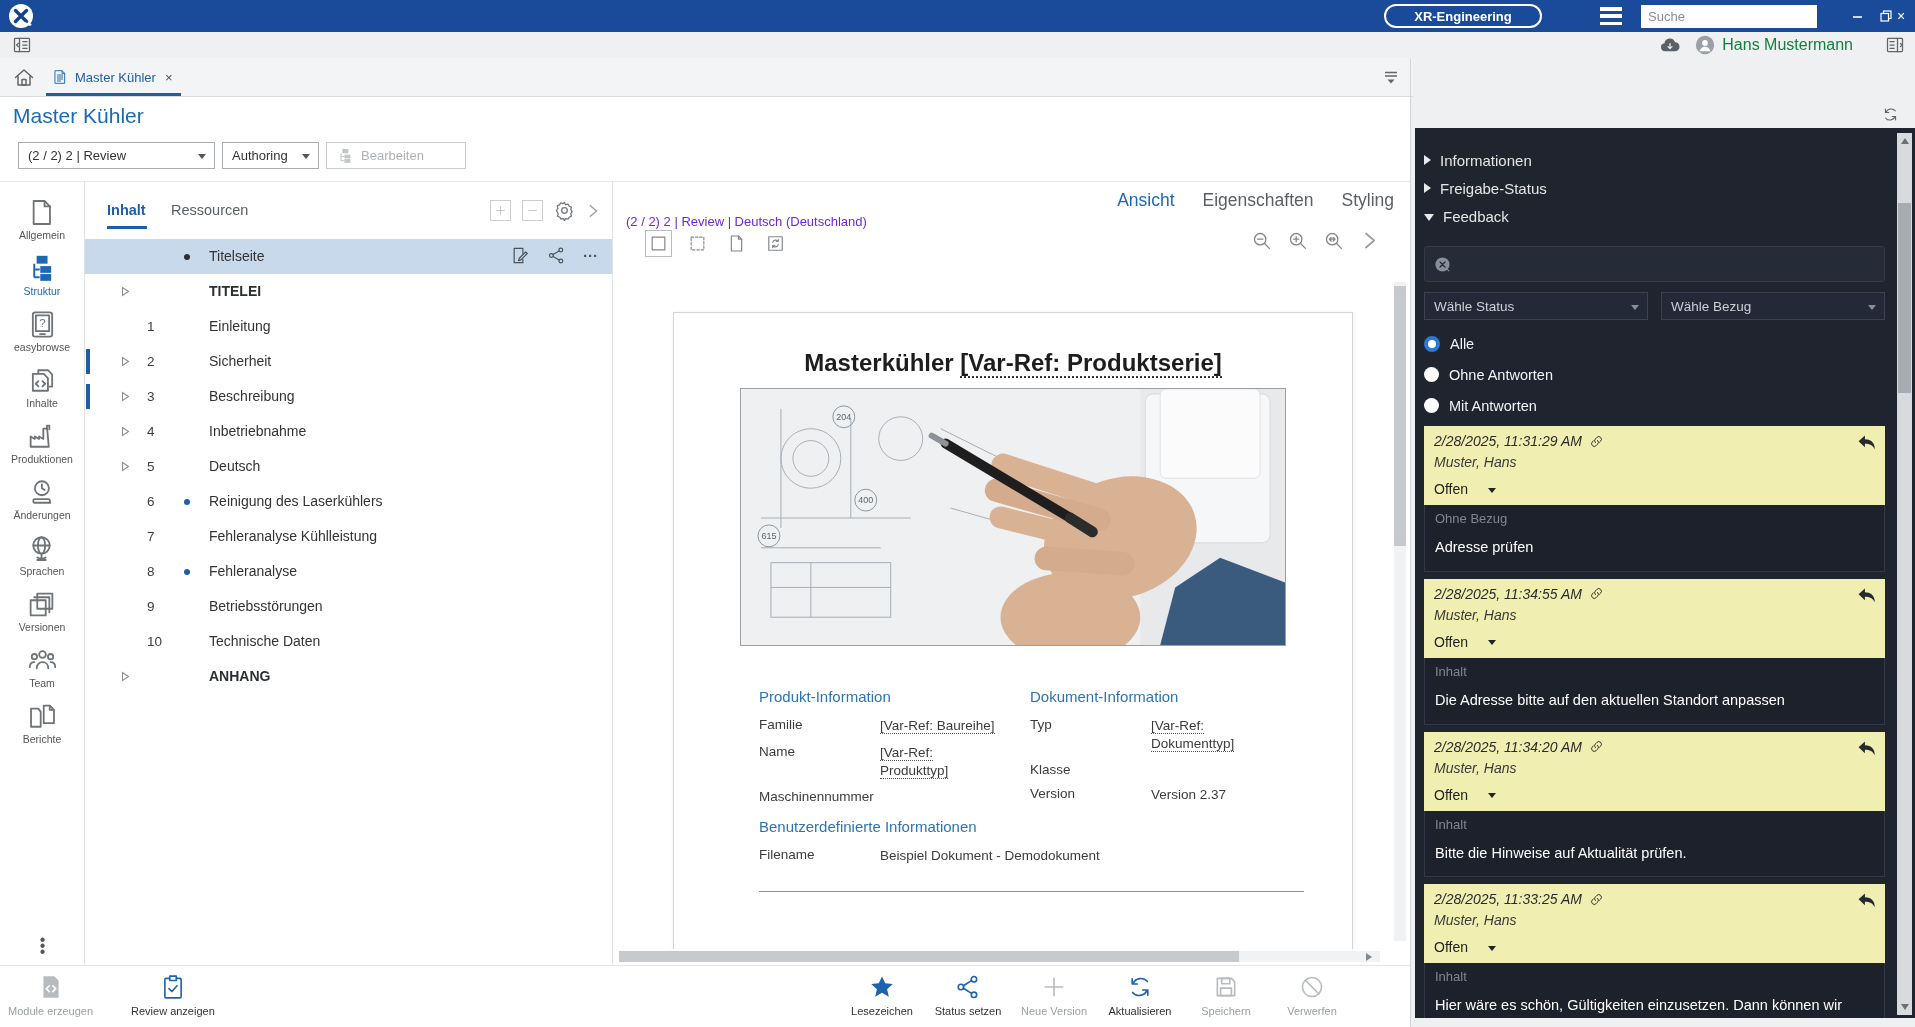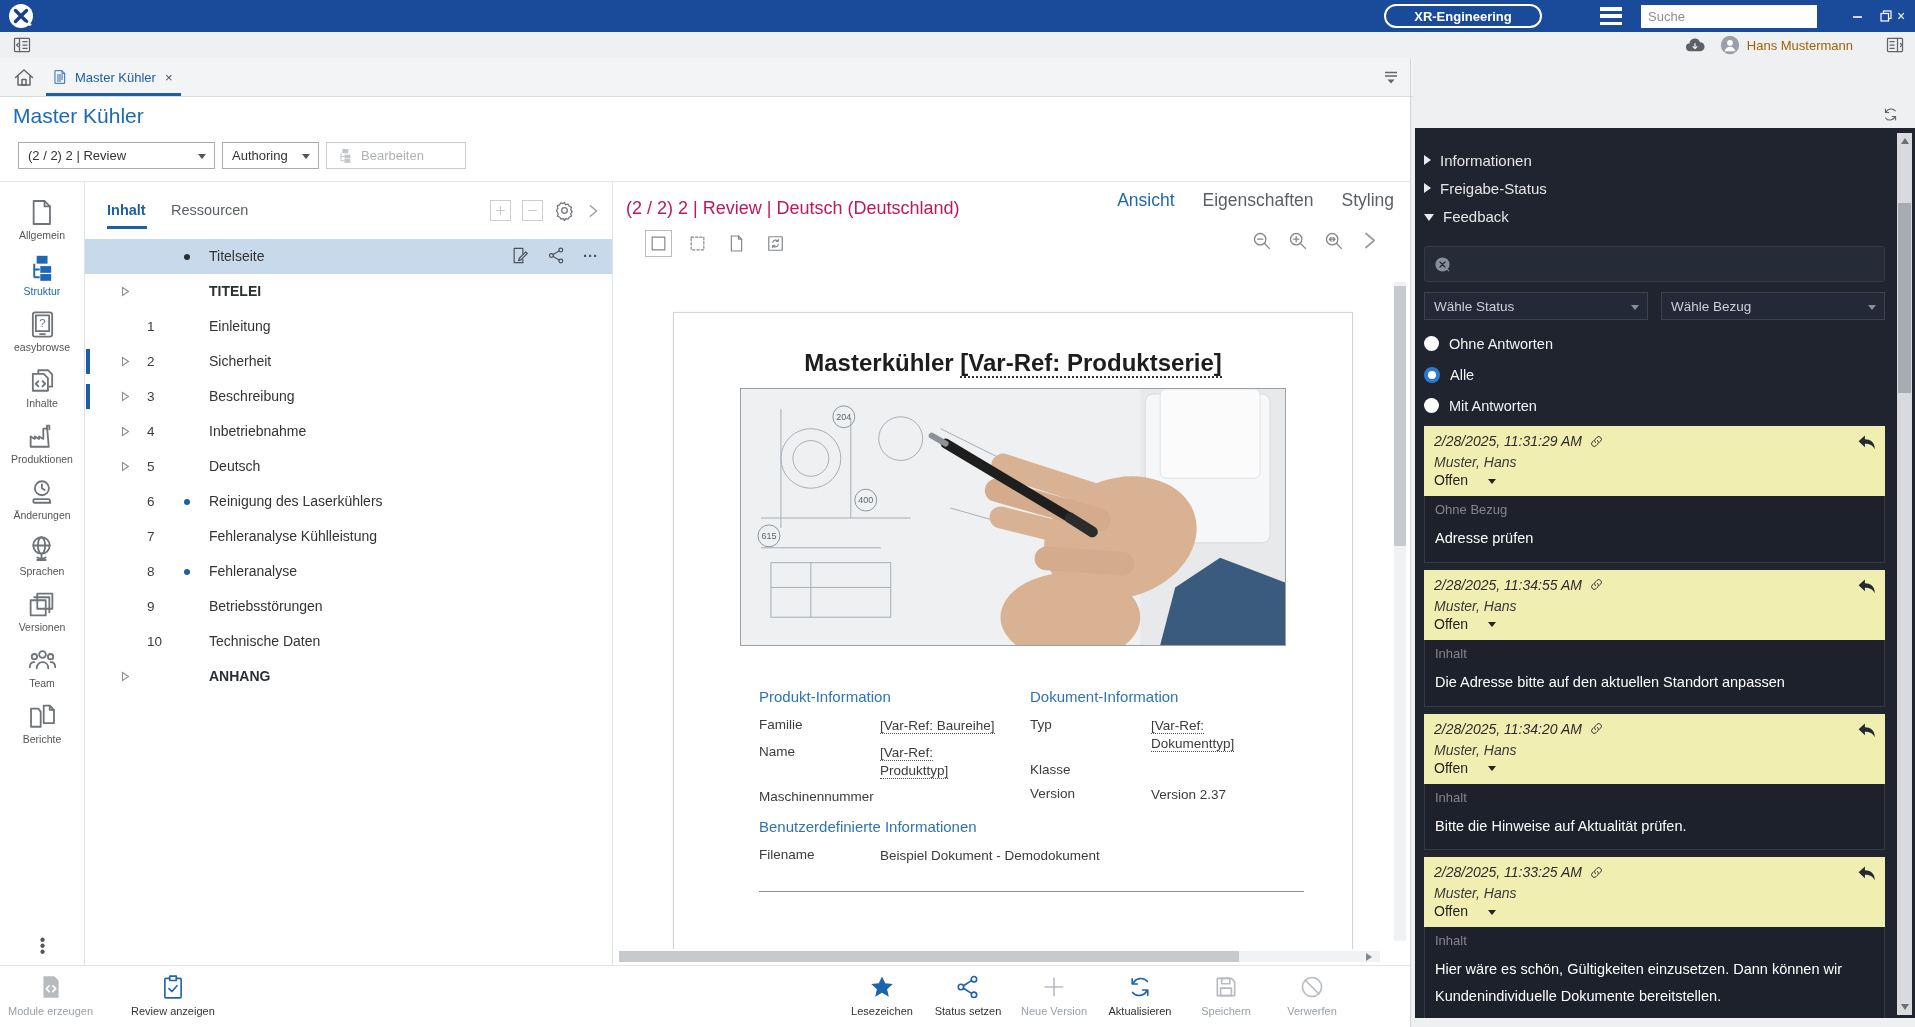--- a/index.html
+++ b/index.html
@@ -18,21 +18,21 @@
 #tb-search::placeholder{color:#8a8f94}
 .win-btn{position:absolute;top:0;width:28px;height:32px;color:#fff;display:flex;align-items:center;justify-content:center;font-size:14px;cursor:pointer}
 #btn-min{left:1843px}#btn-restore{left:1872px}#btn-close{left:1887px}
 
 
 #utilitybar{position:absolute;top:32px;left:0;right:0;height:26px;background:#eef0f2}
 #collapse-left{position:absolute;left:12px;top:3px;width:20px;height:20px;color:#5f6469;cursor:pointer}
 #util-right{position:absolute;right:10px;top:0;height:26px;display:flex;align-items:center;gap:14px}
 #cloud-ic{width:22px;height:18px;color:#5c6167;cursor:pointer}
 #avatar-ic{width:20px;height:20px;color:#9aa0a8;cursor:pointer}
-#user-name{font-size:13px;color:#a16207}
+#user-name{font-size:16px;color:#15803d}
 #open-right{width:20px;height:20px;color:#5f6469;cursor:pointer;margin-left:18px}
 
 
 #tabstrip{position:absolute;top:58px;left:0;right:0;height:39px;background:#f3f4f6;border-bottom:1px solid #d8dbde}
 #home-tab{position:absolute;left:12px;top:8px;width:24px;height:24px;color:#666;cursor:pointer}
 .tab{position:absolute;top:0;height:38px;display:flex;align-items:center;gap:7px;cursor:pointer}
 .tab .tab-ic{width:16px;height:16px;color:#2a6fb5}
 .tab .tab-lbl{font-size:13px;color:#1d5fa7}
 .tab .tab-close{font-size:13px;color:#44505e;padding:0 2px}
 .tab .tab-underline{position:absolute;left:-6px;right:-6px;bottom:0;height:3px;background:#1d5fa7}
@@ -86,21 +86,21 @@
 .tree-row .dot{position:absolute;left:99px;top:15px;width:6px;height:6px;border-radius:50%;background:#2b2f33}
 .tree-row .dot.blue{background:#1d5fa7}
 .tree-row .lbl{position:absolute;left:124px;top:9px;font-size:14px;color:#333}
 .tree-row.bold .lbl{font-weight:bold;color:#2b2f33}
 .row-actions{position:absolute;right:14px;top:7px;display:flex;gap:17px}
 .row-actions .icon{width:19px;height:19px;color:#4d5257;cursor:pointer}
 .row-actions .more-dots{font-size:15px;font-weight:bold;color:#4d5257;line-height:19px;cursor:pointer}
 
 
 #preview-panel{position:absolute;left:612px;top:0;right:0;bottom:0;background:#fff;border-left:1px solid #e0e2e5}
-#pv-breadcrumb{position:absolute;left:13px;top:16px;font-size:18px;color:#be185d}
+#pv-breadcrumb{position:absolute;left:13px;top:32px;font-size:13px;color:#6d28d9}
 #pv-tabs{position:absolute;right:16px;top:8px;display:flex;gap:28px}
 .pv-tab{font-size:17.5px;color:#5a5f64;cursor:pointer}
 .pv-tab.active{color:#1e68b2}
 #pv-toolbar{position:absolute;left:32px;top:48px;display:flex;gap:12px;align-items:center}
 .pv-tool{width:27px;height:27px;display:flex;align-items:center;justify-content:center;color:#84878b;cursor:pointer}
 .pv-tool .icon{width:19px;height:19px}
 .pv-tool.sel{border:1px solid #b9bdc2;background:#fff}
 #pv-zoom{position:absolute;right:30px;top:48px;display:flex;gap:15px;align-items:center;color:#84878b}
 #pv-zoom .icon{width:21px;height:21px;cursor:pointer}
 #pv-collapse{width:13px;height:16px;color:#9a9da1;cursor:pointer}
@@ -153,21 +153,21 @@
 .rp-radio.selected .rb{width:16px;height:16px;background:#fff;border:4.5px solid #2a7ad4}
 .rp-radio .lbl{font-size:14.5px;color:#f2f4f7}
 #rp-cards{margin-top:5px}
 .fb-card{margin-bottom:7px}
 .fb-head{position:relative;background:#f1eeb2;padding:7px 10px 8px 10px;cursor:pointer}
 .fb-line1{display:flex;align-items:center;gap:7px}
 .fb-time{font-size:14px;font-style:italic;color:#2b2b2b}
 .fb-link{width:15px;height:15px;color:#2b2b2b}
 .fb-reply{position:absolute;right:9px;top:8px;width:19px;height:17px;color:#26292e;cursor:pointer}
 .fb-author{font-size:14px;font-style:italic;color:#3a3a3a;margin-top:5px}
-.fb-status{display:flex;align-items:center;gap:20px;margin-top:2px;font-size:14px;color:#222;cursor:pointer}
+.fb-status{display:flex;align-items:center;gap:20px;margin-top:11px;font-size:14px;color:#222;cursor:pointer}
 .fb-status .dd-caret{width:0;height:0;border-left:4px solid transparent;border-right:4px solid transparent;border-top:5px solid #222;margin-top:2px}
 .fb-body{background:#1d212c;border:1px solid #323848;border-top:none;padding:6px 1px 10px 10px}
 .fb-ref{font-size:13px;color:#808592}
 .fb-text{font-size:14.5px;color:#fff;margin-top:8px;line-height:1.85}
 #rp-scroll{position:absolute;right:3px;top:75px;bottom:12px;width:15px;background:#d8dadd}
 #rp-scroll .sb-up,#rp-scroll .sb-down{position:absolute;left:4px;width:0;height:0}
 #rp-scroll .sb-up{top:5px;border-left:4px solid transparent;border-right:4px solid transparent;border-bottom:6px solid #6b7077}
 #rp-scroll .sb-down{bottom:5px;border-left:4px solid transparent;border-right:4px solid transparent;border-top:6px solid #6b7077}
 #rp-thumb{position:absolute;left:1px;top:70px;width:13px;height:190px;background:#a7acb3;cursor:pointer}
 
@@ -900,27 +900,27 @@
         <div class="rp-dd">
             <span>Wähle Status</span>
             <span class="dd-caret"></span>
           </div>
         <div class="rp-dd">
             <span>Wähle Bezug</span>
             <span class="dd-caret"></span>
           </div>
       </div>
       <div id="rp-radios">
+          <div class="rp-radio selected">
+    <span class="rb"></span>
+    <span class="lbl">Alle</span>
+  </div>
           <div class="rp-radio">
     <span class="rb"></span>
     <span class="lbl">Ohne Antworten</span>
-  </div>
-          <div class="rp-radio selected">
-    <span class="rb"></span>
-    <span class="lbl">Alle</span>
   </div>
           <div class="rp-radio">
     <span class="rb"></span>
     <span class="lbl">Mit Antworten</span>
   </div>
         </div>
       <div id="rp-cards">
           <div class="fb-card">
     <div class="fb-head">
       <div class="fb-line1">

